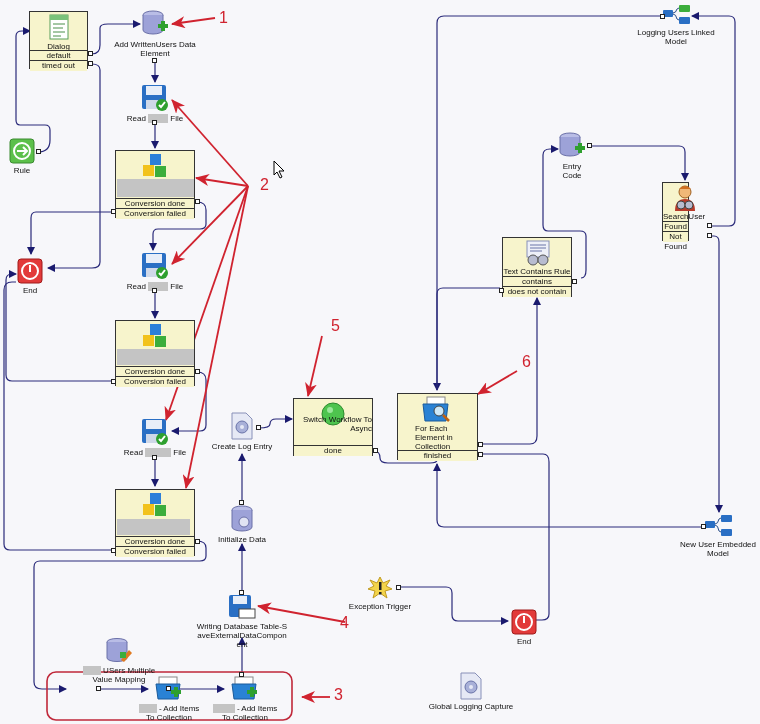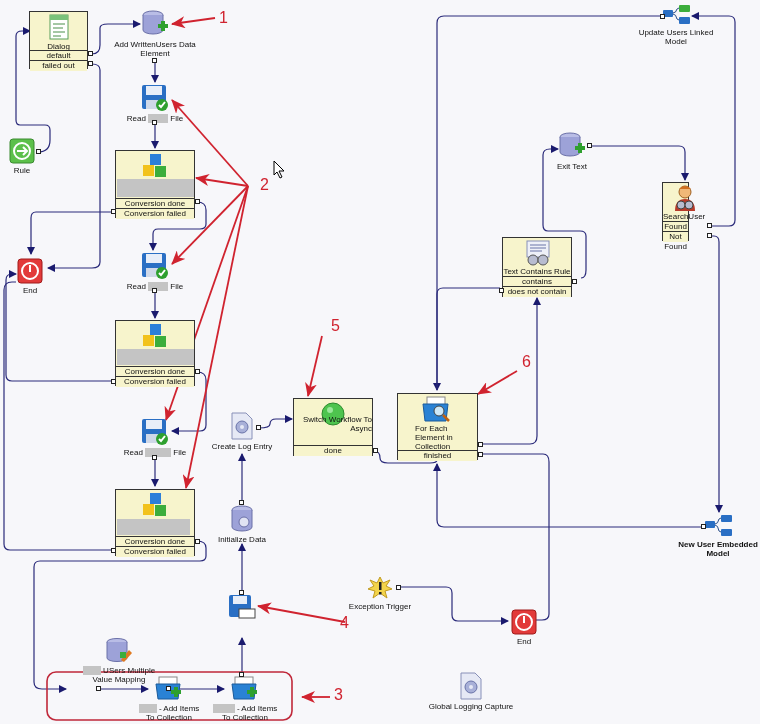--- a/index.html
+++ b/index.html
@@ -112,21 +112,21 @@
     <rect x="1" y="1" width="18" height="5" fill="#7ac27a"></rect>
     <g stroke="#4a8f4a">
         <line x1="4" y1="10" x2="16" y2="10"></line>
         <line x1="4" y1="14" x2="14" y2="14"></line>
         <line x1="4" y1="18" x2="16" y2="18"></line>
         <line x1="4" y1="22" x2="12" y2="22"></line>
       </g>
   </svg>
   <div class="title" style="top:30px">Dialog Workflow</div>
   <div class="row" style="top:38px">default</div>
-  <div class="row" style="top:48px">failed out</div>
+  <div class="row" style="top:48px">timed out</div>
 </div>
 <div class="port" style="left:88px;top:51px"></div>
 <div class="port" style="left:88px;top:61px"></div>
 
 <div class="node" style="left:8px;top:138px;width:28px;">
   <svg width="26" height="26" viewBox="0 0 26 26">
     <rect x="1" y="1" width="24" height="24" rx="3" fill="#5cc04a" stroke="#3a8a30"></rect>
     <circle cx="13" cy="13" r="8" fill="none" stroke="#fff" stroke-width="2"></circle>
     <path d="M8,13 L17,13 M14,9 L18,13 L14,17" stroke="#fff" stroke-width="2" fill="none"></path>
   </svg>
@@ -258,20 +258,21 @@
   <div>Initialize Data</div>
 </div>
 <div class="port" style="left:239px;top:500px"></div>
 
 <div class="node" style="left:196px;top:594px;width:92px;">
   <svg width="30" height="26" viewBox="0 0 30 26">
     <rect x="2" y="1" width="22" height="22" rx="2" fill="#2a6fc4"></rect>
     <rect x="6" y="2" width="14" height="8" fill="#e8eef8"></rect>
     <rect x="12" y="15" width="16" height="9" fill="#fff" stroke="#444"></rect>
   </svg>
+  <div style="word-break:break-all">Writing Database Table-SaveExternalDataComponent</div>
 </div>
 <div class="port" style="left:239px;top:590px"></div>
 
 <div class="node" style="left:46px;top:638px;width:78px;padding-left:34px;">
   <svg width="28" height="26" viewBox="0 0 28 26">
     <ellipse cx="12" cy="4" rx="10" ry="3.5" fill="#b9bde6" stroke="#6b70a8"></ellipse>
     <path d="M2,4 L2,20 A10,3.5 0 0 0 22,20 L22,4" fill="#9da2d8" stroke="#6b70a8"></path>
     <path d="M16,22 L24,12 L27,15 L19,24 z" fill="#e07a20"></path>
       <rect x="15" y="14" width="6" height="6" fill="#3cad3c"></rect>
   </svg>
@@ -361,21 +362,21 @@
 <div class="port" style="left:572px;top:279px"></div>
 <div class="port" style="left:499px;top:288px"></div>
 
 <div class="node" style="left:552px;top:132px;width:40px;">
   <svg width="28" height="28" viewBox="0 0 28 28">
     <ellipse cx="12" cy="5" rx="10" ry="4" fill="#b9bde6" stroke="#6b70a8"></ellipse>
     <path d="M2,5 L2,20 A10,4 0 0 0 22,20 L22,5" fill="#9da2d8" stroke="#6b70a8"></path>
     <rect x="17" y="14" width="10" height="4" fill="#2ea02e"></rect>
       <rect x="20" y="11" width="4" height="10" fill="#2ea02e"></rect>
   </svg>
-  <div>Exit Text</div>
+  <div>Entry Code</div>
 </div>
 <div class="port" style="left:587px;top:143px"></div>
 
 <div class="box" style="left:662px;top:182px;width:27px;height:59px;">
   <svg class="icon" style="left:9px;top:1px" width="26" height="28" viewBox="0 0 26 28">
     <circle cx="13" cy="8" r="6" fill="#f0b878" stroke="#a06020"></circle>
     <path d="M7,5 Q13,-1 19,5" fill="#d07020"></path>
     <path d="M3,27 Q3,15 13,15 Q23,15 23,27 z" fill="#b83a2a"></path>
     <circle cx="9" cy="21" r="4" fill="#b8bcd0" stroke="#444"></circle>
       <circle cx="17" cy="21" r="4" fill="#b8bcd0" stroke="#444"></circle>
@@ -387,25 +388,25 @@
 <div class="port" style="left:707px;top:223px"></div>
 <div class="port" style="left:707px;top:233px"></div>
 
 <div class="node" style="left:636px;top:4px;width:80px;">
   <svg width="32" height="22" viewBox="0 0 32 22">
     <rect x="3" y="6" width="10" height="7" rx="1" fill="#2a6fc4"></rect>
     <rect x="19" y="1" width="11" height="7" rx="1" fill="#3cad3c"></rect>
     <rect x="19" y="13" width="11" height="7" rx="1" fill="#2a6fc4"></rect>
     <path d="M13,9 Q16,9 17,5 L19,4 M13,10 Q16,10 17,15 L19,16" stroke="#2a4f8a" fill="none"></path>
   </svg>
-  <div>Update Users Linked Model</div>
+  <div>Logging Users Linked Model</div>
 </div>
 <div class="port" style="left:660px;top:14px"></div>
 
-<div class="node" style="left:678px;top:514px;width:80px;font-weight:bold;">
+<div class="node" style="left:678px;top:514px;width:80px;">
   <svg width="32" height="24" viewBox="0 0 32 24">
     <rect x="3" y="7" width="10" height="7" rx="1" fill="#2a6fc4"></rect>
     <rect x="19" y="1" width="11" height="7" rx="1" fill="#2a6fc4"></rect>
     <rect x="19" y="15" width="11" height="7" rx="1" fill="#2a6fc4"></rect>
     <path d="M13,10 Q16,10 17,5 L19,4 M13,11 Q16,11 17,17 L19,18" stroke="#2a4f8a" fill="none"></path>
   </svg>
   <div>New User Embedded Model</div>
 </div>
 <div class="port" style="left:701px;top:524px"></div>
 

